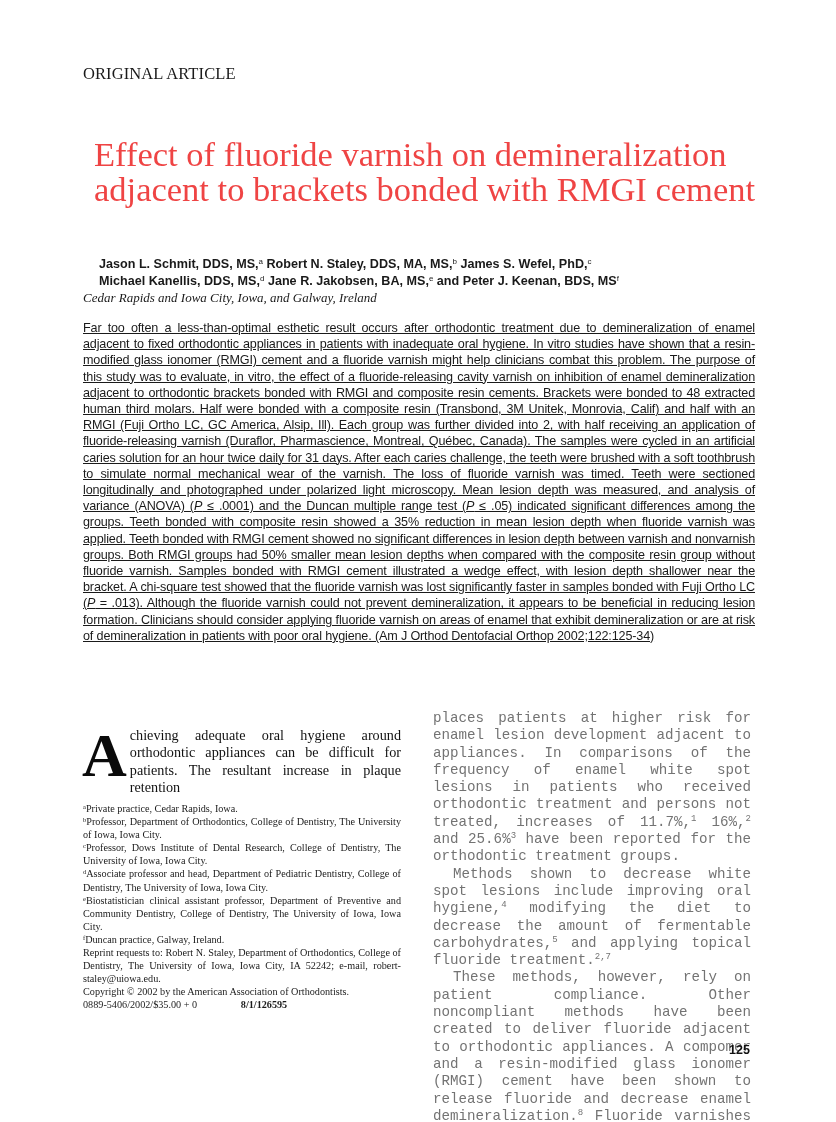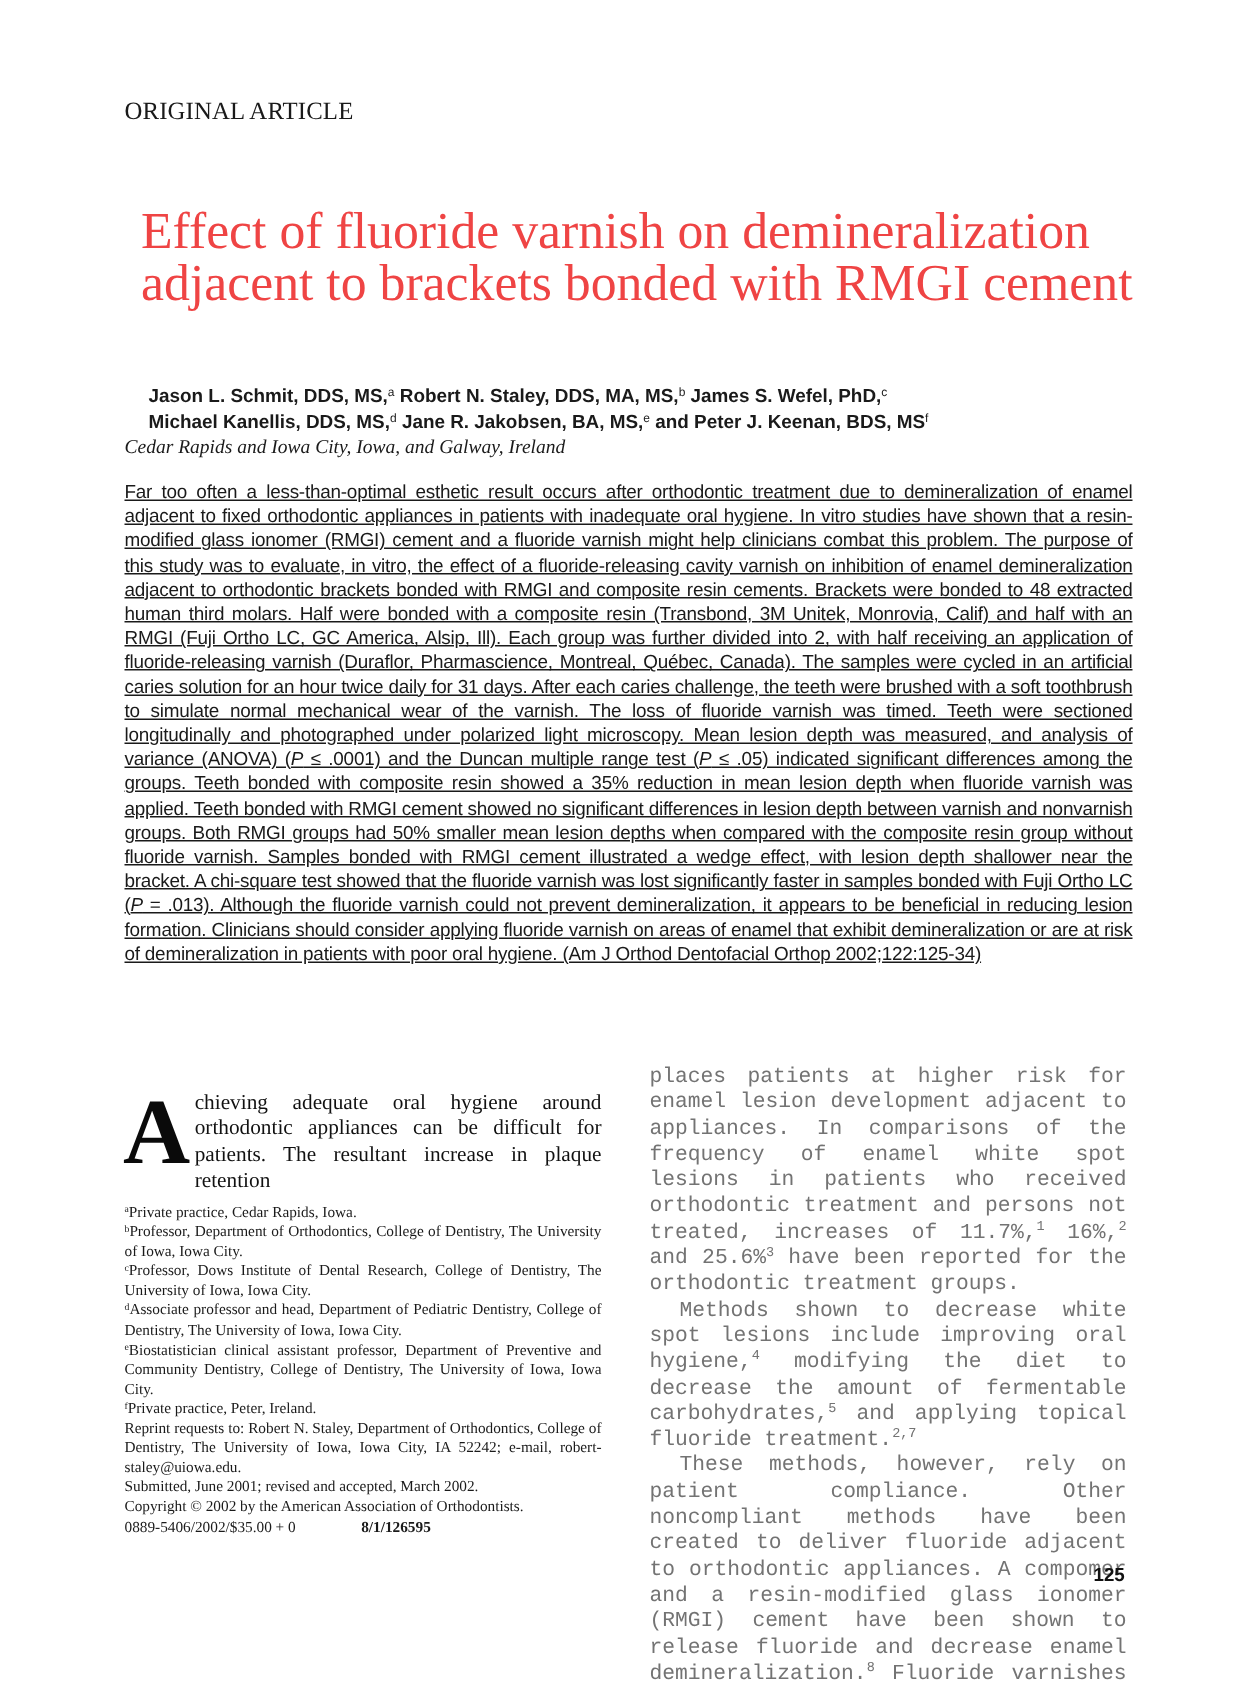--- a/index.html
+++ b/index.html
@@ -177,23 +177,22 @@
   <div class="col-left">
     <p class="intro"><span class="dropcap">A</span><span>chieving adequate oral hygiene around orthodontic appliances can be difficult for patients. The resultant increase in plaque retention</span></p>
   </div>
 
   <div class="footnotes">
     <p><sup>a</sup><span>Private practice, Cedar Rapids, Iowa.</span></p>
     <p><sup>b</sup><span>Professor, Department of Orthodontics, College of Dentistry, The University of Iowa, Iowa City.</span></p>
     <p><sup>c</sup><span>Professor, Dows Institute of Dental Research, College of Dentistry, The University of Iowa, Iowa City.</span></p>
     <p><sup>d</sup><span>Associate professor and head, Department of Pediatric Dentistry, College of Dentistry, The University of Iowa, Iowa City.</span></p>
     <p><sup>e</sup><span>Biostatistician clinical assistant professor, Department of Preventive and Community Dentistry, College of Dentistry, The University of Iowa, Iowa City.</span></p>
-    <p><sup>f</sup><span>Private practice, Peter, Ireland.</span></p>
+    <p><sup>f</sup><span>Duncan practice, Galway, Ireland.</span></p>
     <p>Reprint requests to: Robert N. Staley, Department of Orthodontics, College of Dentistry, The University of Iowa, Iowa City, IA 52242; e-mail, robert-staley@uiowa.edu.</p>
-    <p>Submitted, June 2001; revised and accepted, March 2002.</p>
     <p>Copyright © 2002 by the American Association of Orthodontists.</p>
     <p><span>0889-5406/2002/$35.00 + 0</span>&nbsp;&nbsp;&nbsp;<span class="code">8/1/126595</span></p>
   </div>
 
   <div class="col-right">
     <p><span>places patients at higher risk for enamel lesion development adjacent to appliances. In comparisons of the frequency of enamel white spot lesions in patients who received orthodontic treatment and persons not treated, increases of 11.7%,</span><sup>1</sup><span> 16%,</span><sup>2</sup><span> and 25.6%</span><sup>3</sup><span> have been reported for the orthodontic treatment groups.</span></p>
     <p class="indent"><span>Methods shown to decrease white spot lesions include improving oral hygiene,</span><sup>4</sup><span> modifying the diet to decrease the amount of fermentable carbohydrates,</span><sup>5</sup><span> and applying topical fluoride treatment.</span><sup>2,7</sup></p>
     <p class="indent"><span>These methods, however, rely on patient compliance. Other noncompliant methods have been created to deliver fluoride adjacent to orthodontic appliances. A compomer and a resin-modified glass ionomer (RMGI) cement have been shown to release fluoride and decrease enamel demineralization.</span><sup>8</sup><span> Fluoride varnishes have also been shown to decrease enamel demineralization in vitro and in clinical trials.</span><sup>9-14</sup></p>
   </div>
 

